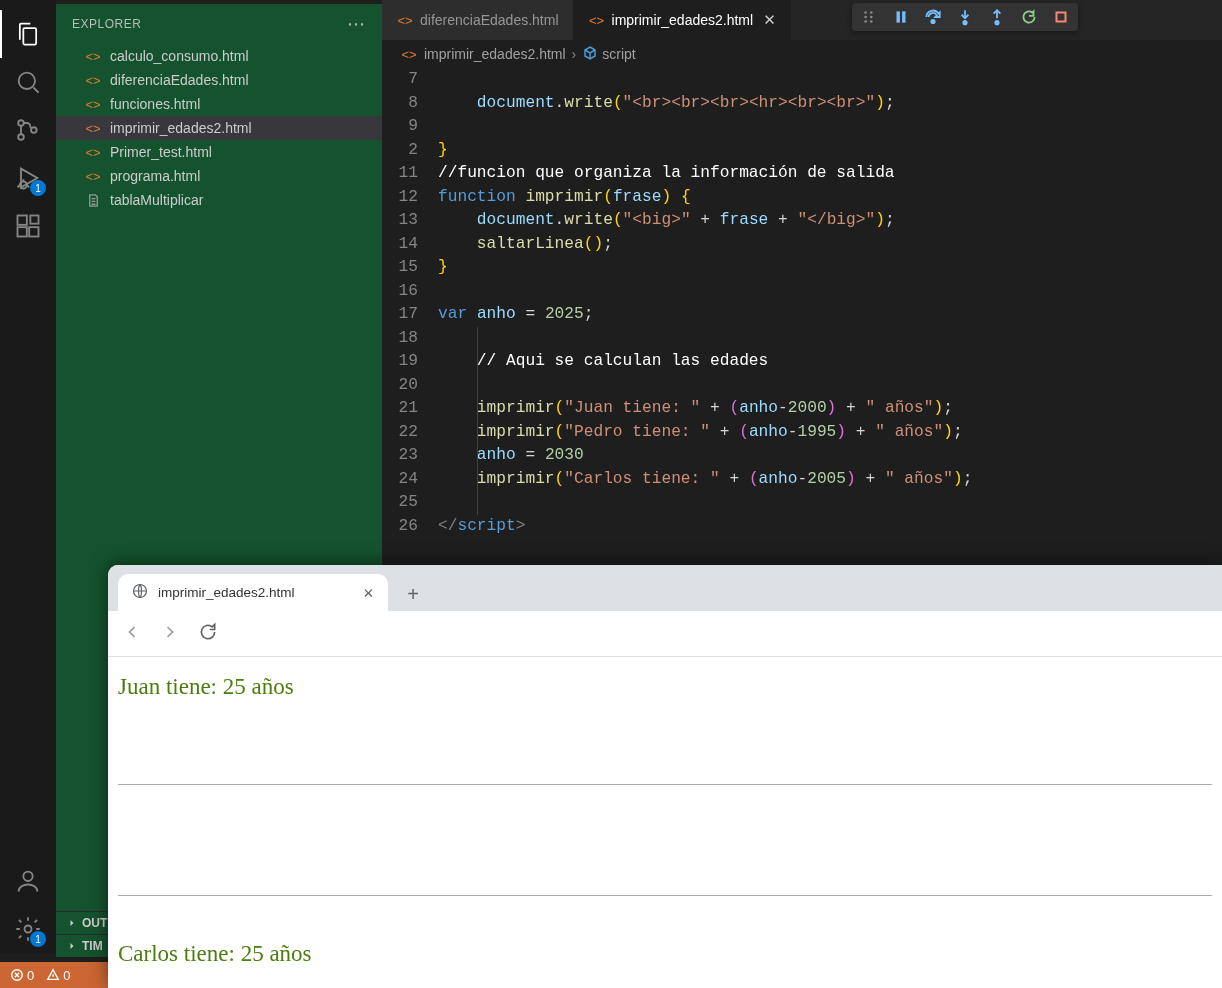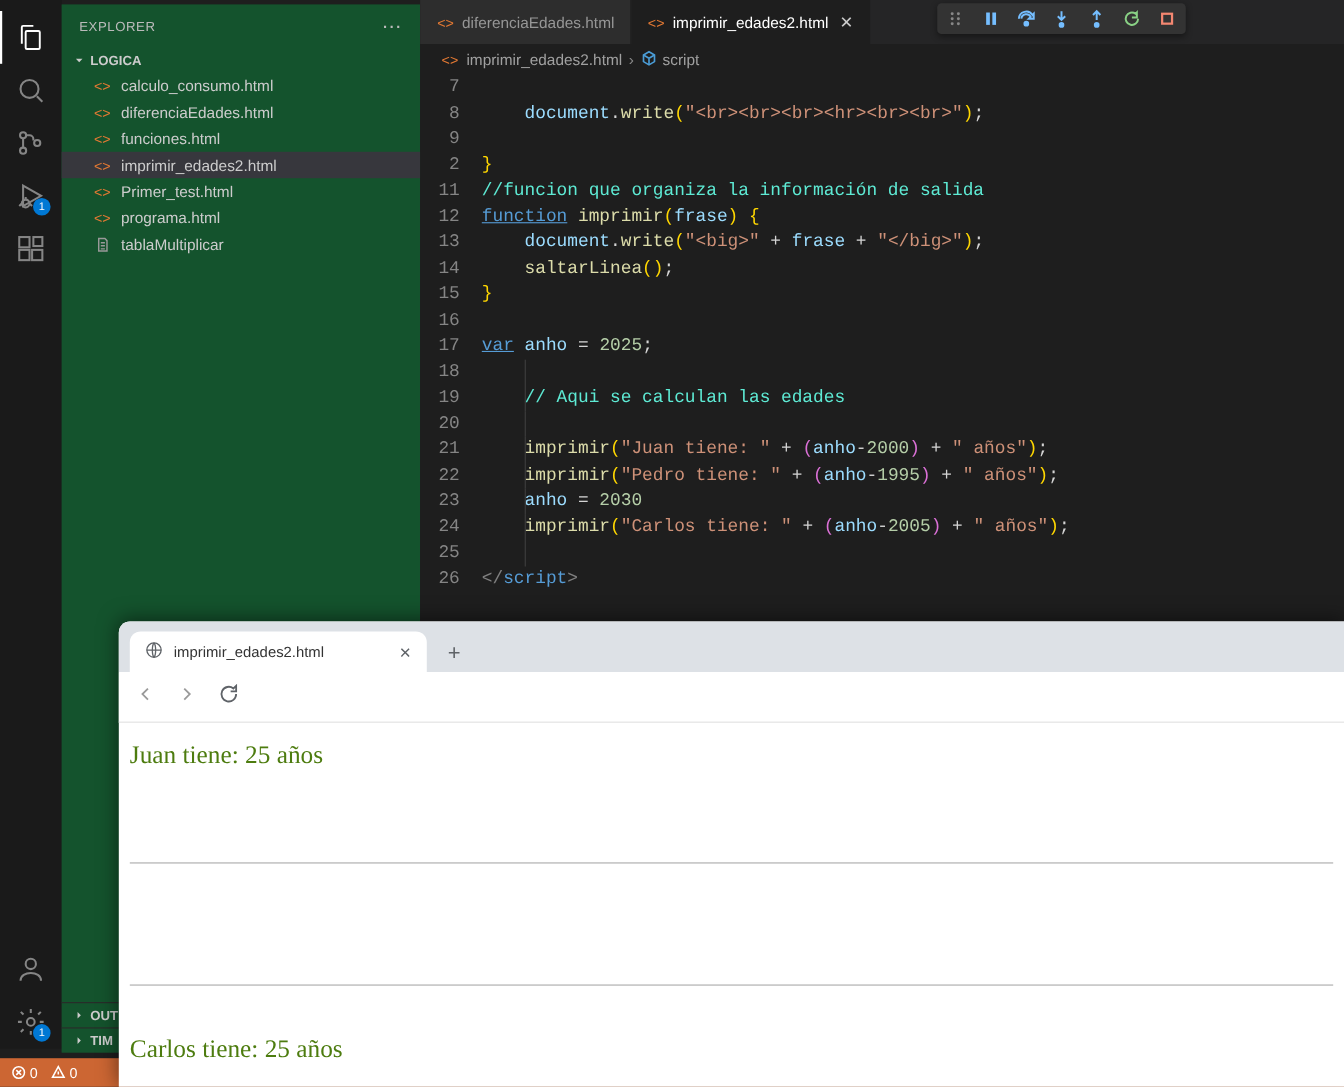--- a/index.html
+++ b/index.html
@@ -211,26 +211,26 @@
       text-align: right;
       color: #858585;
       padding-right: 20px;
       user-select: none;
     }
     .gutter div { height: 23.5px; }
     .code-lines { flex: 1; white-space: pre; color: #d4d4d4; }
     .code-lines > div { height: 23.5px; position: relative; }
 
     
-    .k-blue { color: #569cd6; text-decoration: underline; }
+    .k-blue { color: #569cd6; }
     .k-func { color: #dcdcaa; }
     .k-var { color: #9cdcfe; }
     .k-str { color: #ce9178; }
     .k-num { color: #b5cea8; }
-    .k-comment { color: #5eead4; }
+    .k-comment { color: #ffffff; }
     .k-brace { color: #ffd700; }
     .k-pbrace { color: #da70d6; }
     .k-punct { color: #d4d4d4; }
     .k-tag { color: #808080; }
     .k-tagname { color: #569cd6; }
     .k-obj { color: #9cdcfe; }
 
     .block-guide {
       position: absolute;
       left: 4ch;
@@ -389,26 +389,20 @@
         <path d="M12 2v3M12 19v3M4.2 4.2l2.1 2.1M17.7 17.7l2.1 2.1M2 12h3M19 12h3M4.2 19.8l2.1-2.1M17.7 6.3l2.1-2.1"></path>
       </svg>
     <div class="badge">1</div>
   </div>
 </div>
 
 <div class="sidebar">
   <div class="sidebar-header">
     <span>EXPLORER</span>
     <span class="more-dots">⋯</span>
-  </div>
-  <div class="folder-header">
-    <svg viewBox="0 0 16 16" fill="currentColor">
-        <path d="M4 6l4 4 4-4"></path>
-      </svg>
-    <span>LOGICA</span>
   </div>
   <div id="file-list">
       <div class="file-item">
         <span class="file-icon">&lt;&gt;</span>
         <span>calculo_consumo.html</span>
       </div>
       <div class="file-item">
         <span class="file-icon">&lt;&gt;</span>
         <span>diferenciaEdades.html</span>
       </div>

